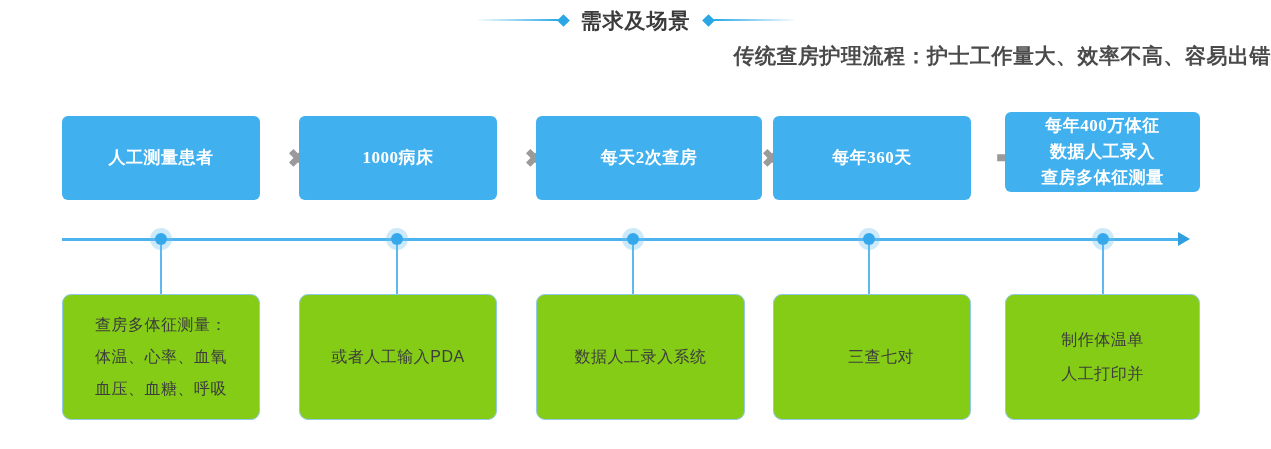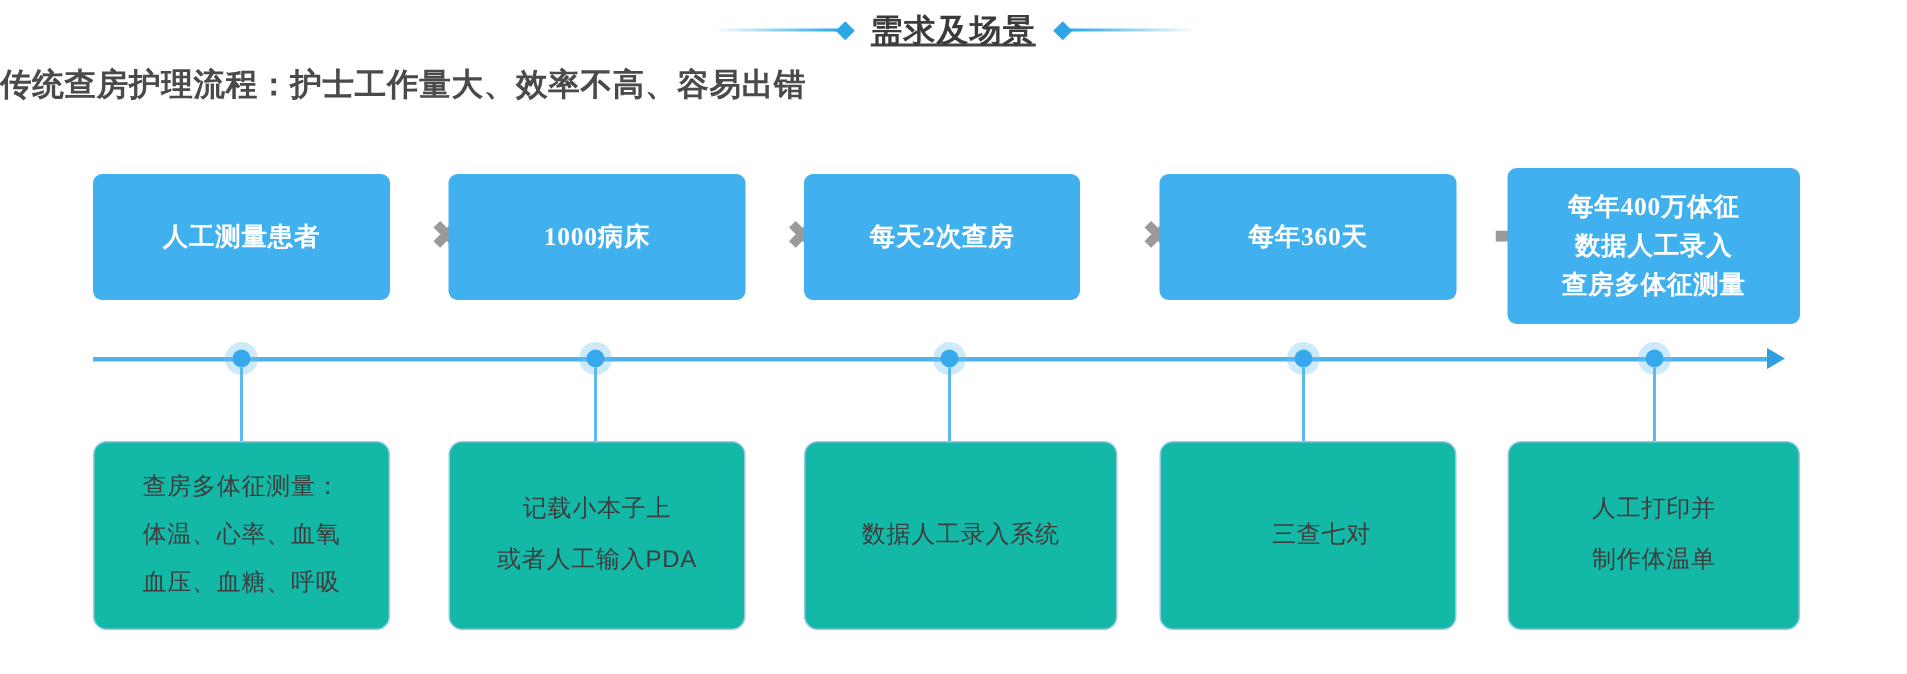--- a/index.html
+++ b/index.html
@@ -20,21 +20,20 @@
   
   .section-header {
     position: absolute;
     left: 0;
     top: 5px;
     width: 1271px;
     height: 30px;
     display: flex;
     align-items: center;
     justify-content: center;
-    text-decoration: underline;
   }
   .hdr-line {
     width: 82px;
     height: 2px;
     flex: none;
   }
   .hdr-line.left {
     background: linear-gradient(to right, rgba(125,200,240,0.05), #29a8e8);
   }
   .hdr-line.right {
@@ -58,21 +57,21 @@
   }
   .hdr-diamond.left  { margin-right: 0; }
   .hdr-diamond.right { margin-left: 0; }
 
   
   .subtitle {
     position: absolute;
     left: 0;
     top: 42px;
     width: 1271px;
-    text-align: left;
+    text-align: right;
     font-size: 21px;
     font-weight: bold;
     color: #4a4a4a;
     letter-spacing: 0.5px;
     white-space: nowrap;
   }
 
   
   .formula-row {
     position: absolute;
@@ -184,21 +183,21 @@
     top: 294px;
     width: 1138px;
     height: 126px;
   }
   .card {
     position: absolute;
     top: 0;
     height: 126px;
     border: 1px solid #92c9e8;
     border-radius: 9px;
-    background: #14b8a6;
+    background: #84cc16;
     box-sizing: border-box;
     display: flex;
     flex-direction: column;
     align-items: center;
     justify-content: center;
     font-size: 16px;
     color: #3d3d3d;
     line-height: 34px;
     text-align: center;
     letter-spacing: 0.5px;
@@ -226,33 +225,33 @@
   </div>
 
   <div class="op op-x" style="left:236px;">✖</div>
 
   <div class="formula-box" style="left:236px; top:4px; width:198px; height:84px; left:237px;">
     <span class="ln">1000病床</span>
   </div>
 
   <div class="op op-x" style="left:473px;">✖</div>
 
-  <div class="formula-box" style="left:474px; top:4px; width:184px; height:84px;">
+  <div class="formula-box" style="left:474px; top:4px; width:226px; height:84px;">
     <span class="ln">每天2次查房</span>
   </div>
 
   <div class="op op-x" style="left:710px;">✖</div>
 
   <div class="formula-box" style="left:711px; top:4px; width:198px; height:84px;align-items:center;">
     <span class="ln">每年360天</span>
   </div>
 
   <div class="op op-plus" style="left:947px;">✚</div>
 
-  <div class="formula-box" style="left:943px; top:0px; width:195px; height:104px;">
+  <div class="formula-box" style="left:943px; top:0px; width:195px; height:80px;">
     <span class="ln">每年400万体征</span>
     <span class="ln">数据人工录入</span>
     <span class="ln">查房多体征测量</span>
   </div>
 </div>
 
 <div class="timeline">
   <div class="tl-axis"></div>
   <div class="tl-arrow"></div>
 
@@ -285,29 +284,28 @@
 
 <div class="cards">
 
   <div class="card multi" style="left:0px; width:198px;">
     <span class="ln">查房多体征测量：</span>
     <span class="ln">体温、心率、血氧</span>
     <span class="ln">血压、血糖、呼吸</span>
   </div>
 
   <div class="card" style="left:237px; width:198px;">
-    <span class="ln">记载小本子上</span>
     <span class="ln">或者人工输入PDA</span>
   </div>
 
   <div class="card" style="left:474px; width:209px;">
     <span class="ln">数据人工录入系统</span>
   </div>
 
   <div class="card" style="left:711px; width:198px;padding-left:18px;">
     <span class="ln">三查七对</span>
   </div>
 
   <div class="card" style="left:943px; width:195px;">
+    <span class="ln">制作体温单</span>
     <span class="ln">人工打印并</span>
-    <span class="ln">制作体温单</span>
   </div>
 </div>
 
 </body></html>

